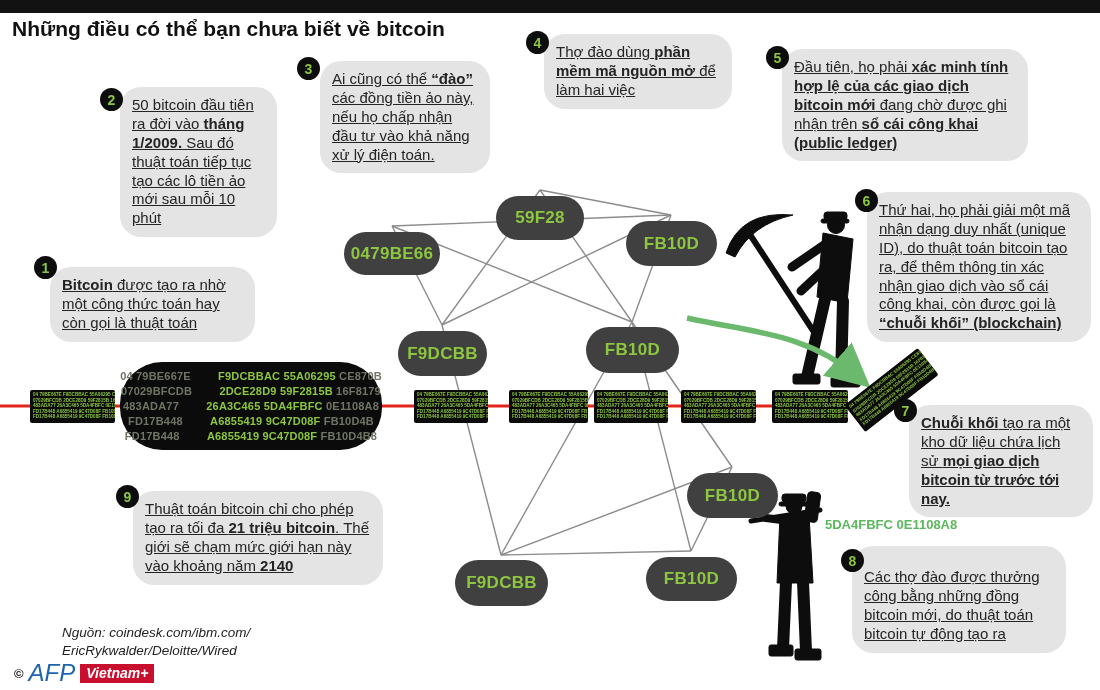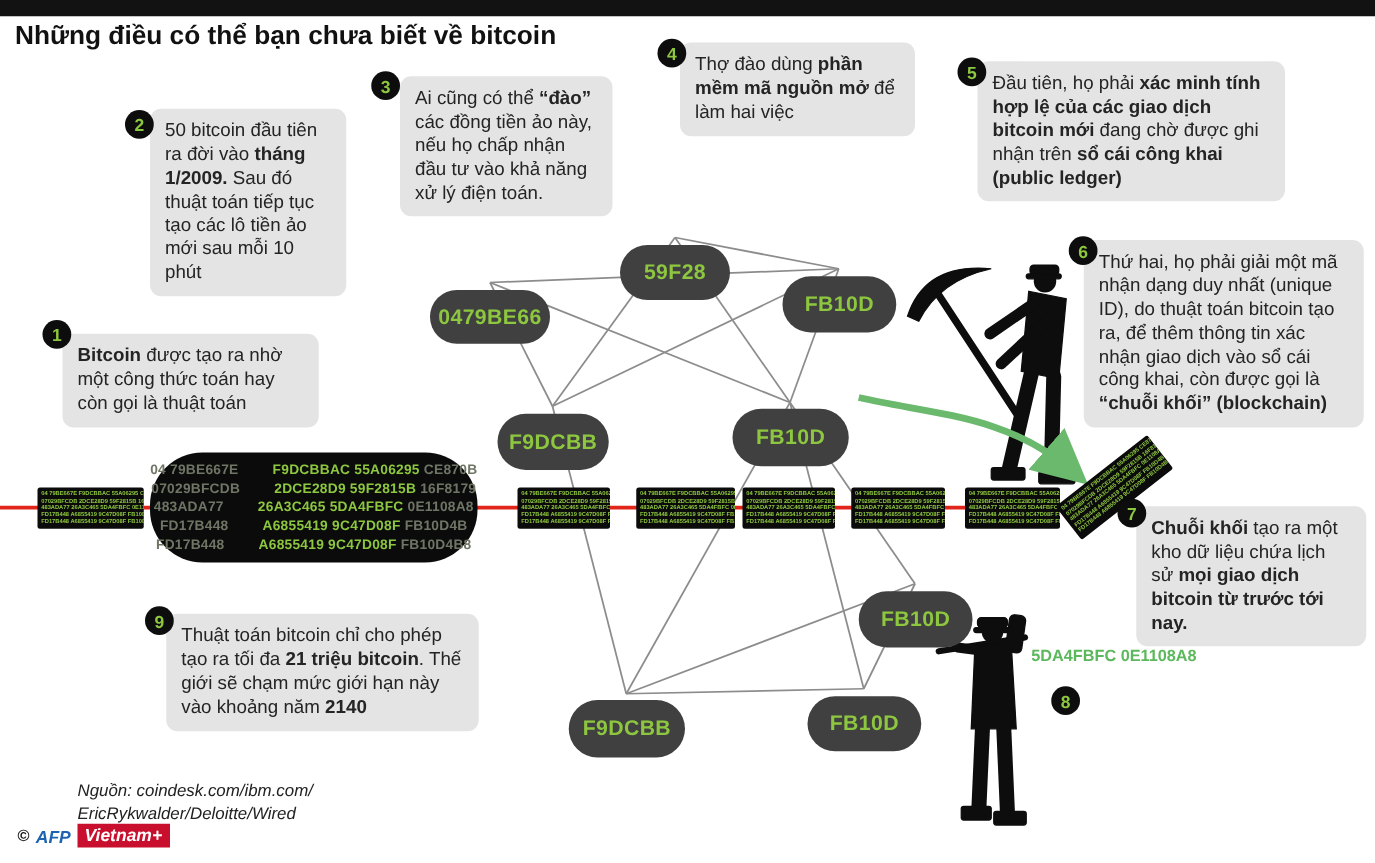--- a/index.html
+++ b/index.html
@@ -2,22 +2,22 @@
 <html><head>
 <meta charset="utf-8">
 <style>
   * { margin:0; padding:0; box-sizing:border-box; }
   html,body { background:#ffffff; }
   .stage { position:relative; width:1100px; height:690px; background:#ffffff;
            font-family:"Liberation Sans", sans-serif; overflow:hidden; }
   .topbar { position:absolute; left:0; top:0; width:100%; height:13px; background:#121212; z-index:5; }
   .title { position:absolute; left:12px; top:17px; font-size:21px; font-weight:700; color:#111; z-index:5; }
   .art { position:absolute; left:0; top:0; z-index:1; }
-  .callout { position:absolute; background:#E4E4E4; border-radius:9px; color:#242424;
-             font-size:15px; line-height:1.26; padding:9px 12px; z-index:5; }
+  .callout { position:absolute; background:#E4E4E4; border-radius:21px; color:#242424;
+             font-size:15px; line-height:1.26; padding:9px 12px; z-index:5;text-decoration:underline; }
   .badge { position:absolute; width:23px; height:23px; border-radius:50%; background:#0d0d0d;
            color:#8DC63F; font-size:14px; font-weight:700; display:flex; align-items:center;
            justify-content:center; z-index:6; }
   .node { position:absolute; background:#404040; color:#8DC63F; font-weight:700; font-size:17px;
           display:flex; align-items:center; justify-content:center; border-radius:26px;
           z-index:3; letter-spacing:.3px;margin-top:28px; }
   .mini { position:absolute; background:#0b0b0b; z-index:2; overflow:hidden; padding:2px 3px;
           border-radius:2px; }
   .mlines div { font-size:4.6px; line-height:5.6px; color:#8DC63F; white-space:nowrap; font-weight:700; }
   .big { position:absolute; left:120px; top:362px; width:262px; height:88px; background:#0b0b0b;
@@ -26,21 +26,21 @@
   .big .bl { font-size:11px; font-weight:700; line-height:15px; white-space:nowrap; letter-spacing:.2px; }
   .c-dim { color:#6F7565; }
   .c-br  { color:#8DC63F;padding-left:24px; }
   .rot { transform:rotate(-38deg); }
   .hashlabel { position:absolute; left:825px; top:517px; color:#5CB85C; font-weight:700;
                font-size:13px; z-index:4; }
   .source { position:absolute; left:14px; top:624px; font-size:13.5px; font-style:italic;
             color:#222; line-height:1.3; z-index:5;margin-left:48px; }
   .logos { position:absolute; left:14px; top:659px; display:flex; align-items:center; gap:5px; z-index:5; }
   .copy { font-size:13px; color:#111; font-weight:700; }
-  .afp { color:#1E63B0; font-weight:700; font-style:italic; font-size:14px; }
+  .afp { color:#1E63B0; font-weight:400; font-style:italic; font-size:24px; }
   .vnp { background:#C8102E; color:#fff; font-weight:700; font-style:italic; font-size:14px;
          padding:1px 6px 2px 6px; }
 </style>
 </head>
 <body>
 
 <div class="stage">
 
   <div class="topbar"></div>
   <div class="title">Những điều có thể bạn chưa biết về bitcoin</div>
@@ -186,20 +186,21 @@
 
   <div class="hashlabel">5DA4FBFC 0E1108A8</div>
 
   <div class="callout" style="left:50px;top:267px;width:205px"><span><span style="font-weight: 700;">Bitcoin</span><span> được tạo ra nhờ một công thức toán hay còn gọi là thuật toán</span></span></div>
   <div class="callout" style="left:120px;top:87px;width:157px"><span><span>50 bitcoin đầu tiên ra đời vào </span><span style="font-weight: 700;">tháng 1/2009.</span><span> Sau đó thuật toán tiếp tục tạo các lô tiền ảo mới sau mỗi 10 phút</span></span></div>
   <div class="callout" style="left:320px;top:61px;width:170px"><span><span>Ai cũng có thể </span><span style="font-weight: 700;">“đào”</span><span> các đồng tiền ảo này, nếu họ chấp nhận đầu tư vào khả năng xử lý điện toán.</span></span></div>
   <div class="callout" style="left:544px;top:34px;width:188px"><span><span>Thợ đào dùng </span><span style="font-weight: 700;">phần mềm mã nguồn mở</span><span> để làm hai việc</span></span></div>
   <div class="callout" style="left:782px;top:49px;width:246px"><span><span>Đầu tiên, họ phải </span><span style="font-weight: 700;">xác minh tính hợp lệ của các giao dịch bitcoin mới</span><span> đang chờ được ghi nhận trên </span><span style="font-weight: 700;">sổ cái công khai (public ledger)</span></span></div>
   <div class="callout" style="left:867px;top:192px;width:224px"><span><span>Thứ hai, họ phải giải một mã nhận dạng duy nhất (unique ID), do thuật toán bitcoin tạo ra, để thêm thông tin xác nhận giao dịch vào sổ cái công khai, còn được gọi là </span><span style="font-weight: 700;">“chuỗi khối” (blockchain)</span></span></div>
   <div class="callout" style="left:909px;top:405px;width:184px"><span><span style="font-weight: 700;">Chuỗi khối</span><span> tạo ra một kho dữ liệu chứa lịch sử </span><span style="font-weight: 700;">mọi giao dịch bitcoin từ trước tới nay.</span></span></div>
+  <div class="callout" style="left:852px;top:546px;width:214px;padding-top:22px"><span><span>Các thợ đào được thưởng công bằng những đồng bitcoin mới, do thuật toán bitcoin tự động tạo ra</span></span></div>
   <div class="callout" style="left:133px;top:491px;width:250px"><span><span>Thuật toán bitcoin chỉ cho phép tạo ra tối đa </span><span style="font-weight: 700;">21 triệu bitcoin</span><span>. Thế giới sẽ chạm mức giới hạn này vào khoảng năm </span><span style="font-weight: 700;">2140</span></span></div>
 
   <div class="badge" style="left:34px;top:256px">1</div>
   <div class="badge" style="left:100px;top:88px">2</div>
   <div class="badge" style="left:297px;top:57px">3</div>
   <div class="badge" style="left:526px;top:31px">4</div>
   <div class="badge" style="left:766px;top:46px">5</div>
   <div class="badge" style="left:855px;top:189px">6</div>
   <div class="badge" style="left:894px;top:399px">7</div>
   <div class="badge" style="left:841px;top:549px">8</div>

